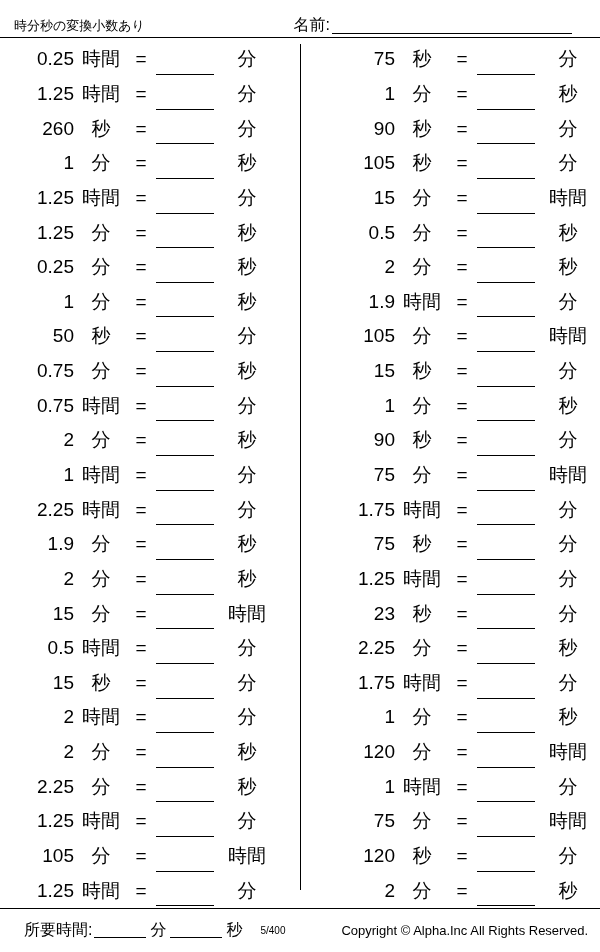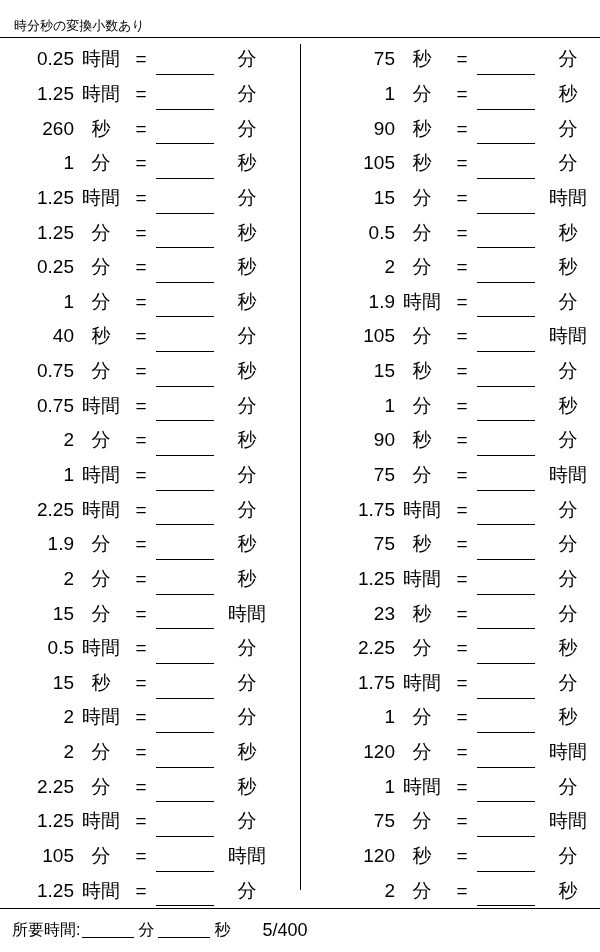--- a/index.html
+++ b/index.html
@@ -123,21 +123,21 @@
     font-size: 19px;
   }
 
   
   .footer {
     position: absolute;
     left: 0;
     right: 0;
     bottom: 0;
     height: 44px;
-    padding: 0 12px;
+    padding: 0 24px;
     display: flex;
     align-items: center;
   }
   .footer-rule {
     position: absolute;
     left: 0;
     right: 0;
     top: 0;
     height: 1px;
     background: #000;
@@ -150,36 +150,40 @@
     width: 52px;
     border-bottom: 1.4px solid #000;
     height: 16px;
     margin: 0 2px;
   }
   .time-unit {
     font-size: 16px;
     margin: 0 2px;
   }
   .page-num {
-    font-size: 18px;
-    margin-left: 30px;
+    font-size: 10px;
+    margin-left: 16px;
   }
   .copyright {
     position: absolute;
     right: 12px;
     font-size: 13px;
   }
 </style>
 </head>
 <body>
 
 <div class="page">
 
   <div class="header">
     <div class="doc-title">時分秒の変換小数あり</div>
+    <div class="name-area">
+      <span class="name-label">名前:</span>
+      <span class="name-rule"></span>
+    </div>
   </div>
   <div class="rule-top"></div>
 
   <div class="columns">
     <div class="divider"></div>
 
     <div class="col col-left" id="col0">
         <div class="row">
           <span class="num">0.25</span>
           <span class="unit">時間</span>
@@ -230,21 +234,21 @@
           <span class="ans-unit">秒</span>
         </div>
         <div class="row">
           <span class="num">1</span>
           <span class="unit">分</span>
           <span class="eq">=</span>
           <span class="blank"></span>
           <span class="ans-unit">秒</span>
         </div>
         <div class="row">
-          <span class="num">40</span>
+          <span class="num">50</span>
           <span class="unit">秒</span>
           <span class="eq">=</span>
           <span class="blank"></span>
           <span class="ans-unit">分</span>
         </div>
         <div class="row">
           <span class="num">0.75</span>
           <span class="unit">分</span>
           <span class="eq">=</span>
           <span class="blank"></span>
@@ -536,15 +540,16 @@
   </div>
 
   <div class="footer">
     <div class="footer-rule"></div>
     <span class="time-label">所要時間:</span>
     <span class="time-blank"></span>
     <span class="time-unit">分</span>
     <span class="time-blank"></span>
     <span class="time-unit">秒</span>
     <span class="page-num">5/400</span>
+    <span class="copyright">Copyright © Alpha.Inc All Rights Reserved.</span>
   </div>
 
 </div>
 
 </body></html>

